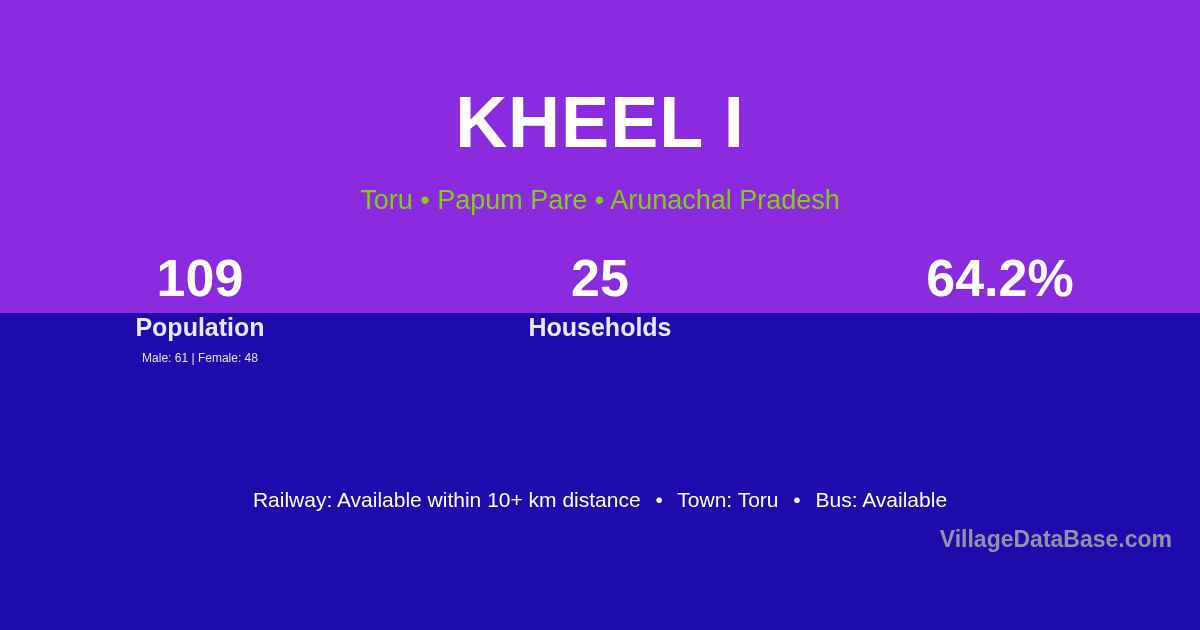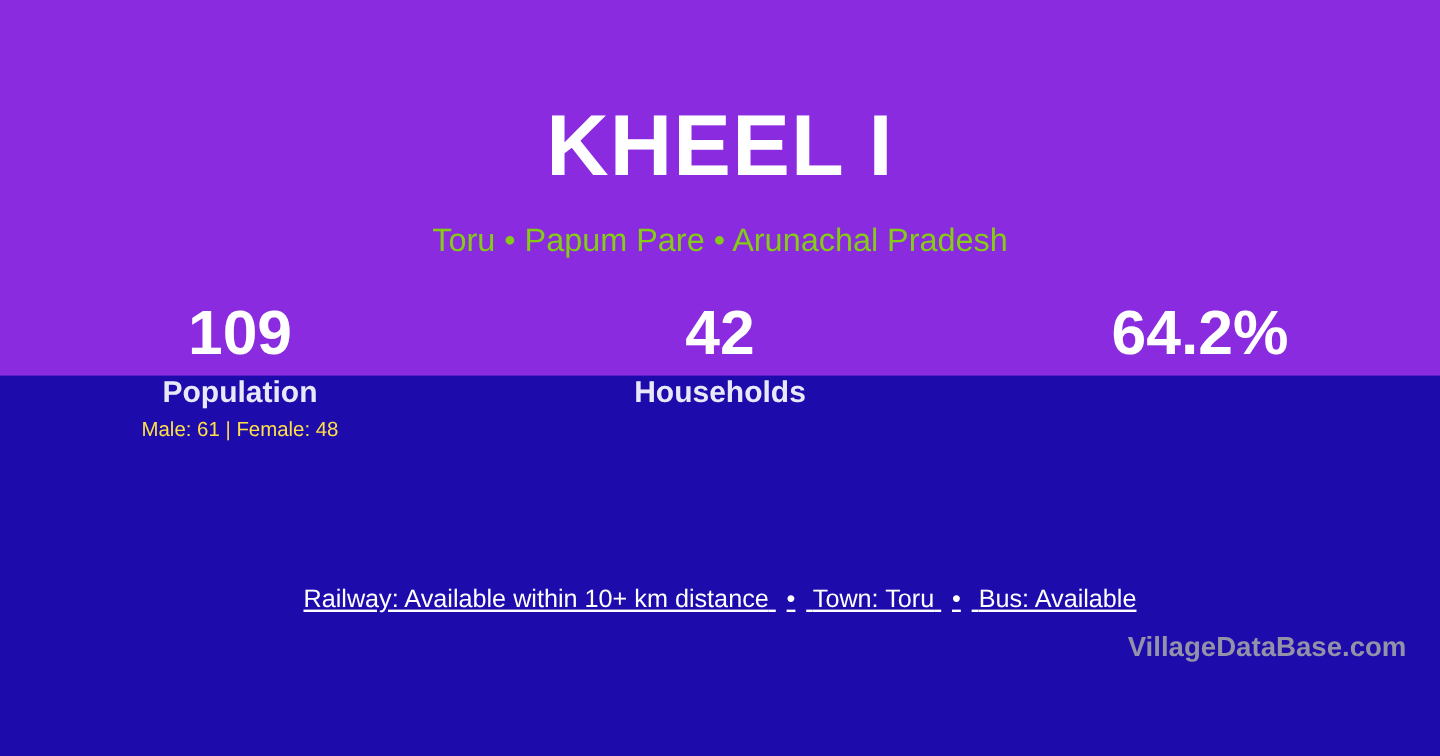--- a/index.html
+++ b/index.html
@@ -86,43 +86,42 @@
   .stat-label {
     margin-top: 6px;
     font-size: 25px;
     line-height: 30px;
     font-weight: bold;
     color: #e9e8f8;
     white-space: nowrap;
   }
   .stat-sub {
     margin-top: 5px;
-    font-size: 17px;
+    font-size: 12px;
     line-height: 22px;
     font-weight: normal;
-    color: #fde047;
+    color: #e5e5e5;
     white-space: nowrap;
     min-height: 22px;
   }
   .stat-sub.is-empty {
     visibility: hidden;
   }
 
   
   .amenities-line {
     position: absolute;
     left: 0;
     top: 486px;
     width: 1200px;
     text-align: center;
     font-size: 21px;
     line-height: 28px;
     color: #ffffff;
     white-space: nowrap;
-    text-decoration: underline;
   }
   .amenity-sep {
     padding: 0 9px;
   }
 
   
   .site-watermark {
     position: absolute;
     right: 28px;
     bottom: 12px;
@@ -146,21 +145,21 @@
 
   <div class="stats-row">
 
     <div class="stat-col">
       <div class="stat-value">109</div>
       <div class="stat-label">Population</div>
       <div class="stat-sub">Male: 61 | Female: 48</div>
     </div>
 
     <div class="stat-col">
-      <div class="stat-value">42</div>
+      <div class="stat-value">25</div>
       <div class="stat-label">Households</div>
       <div class="stat-sub is-empty"></div>
     </div>
 
     <div class="stat-col">
       <div class="stat-value">64.2%</div>
     </div>
 
   </div>
 

